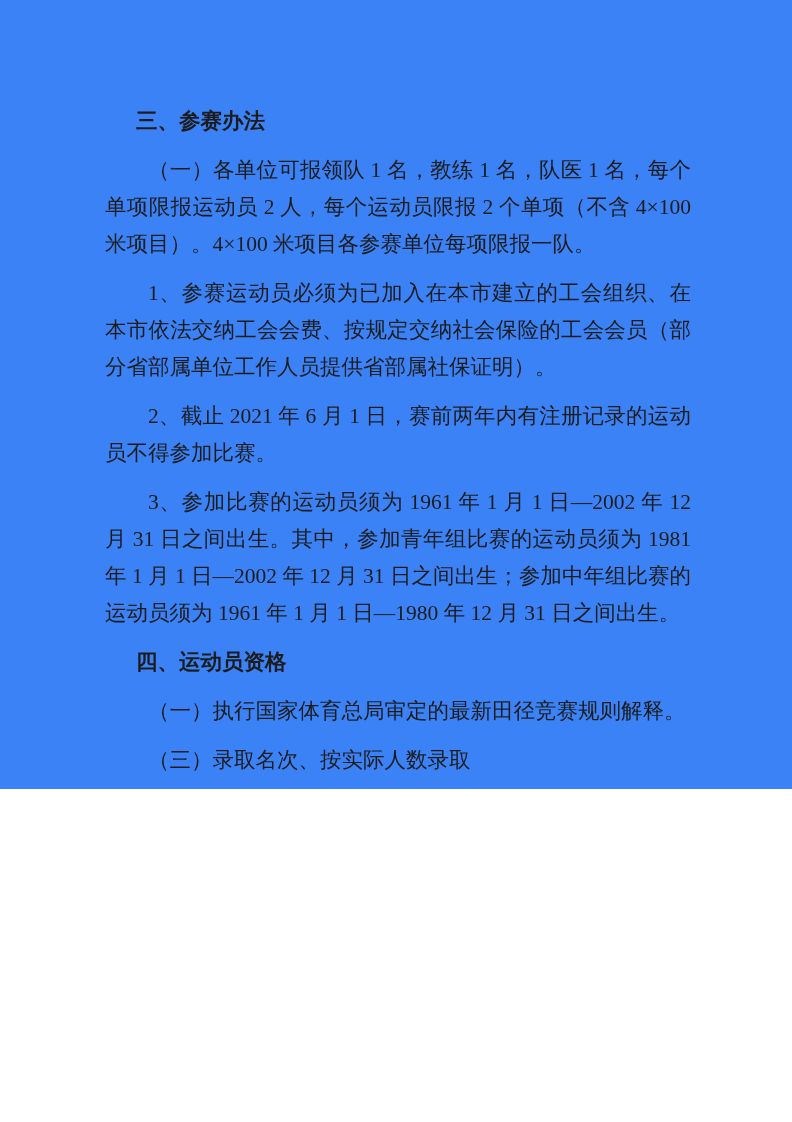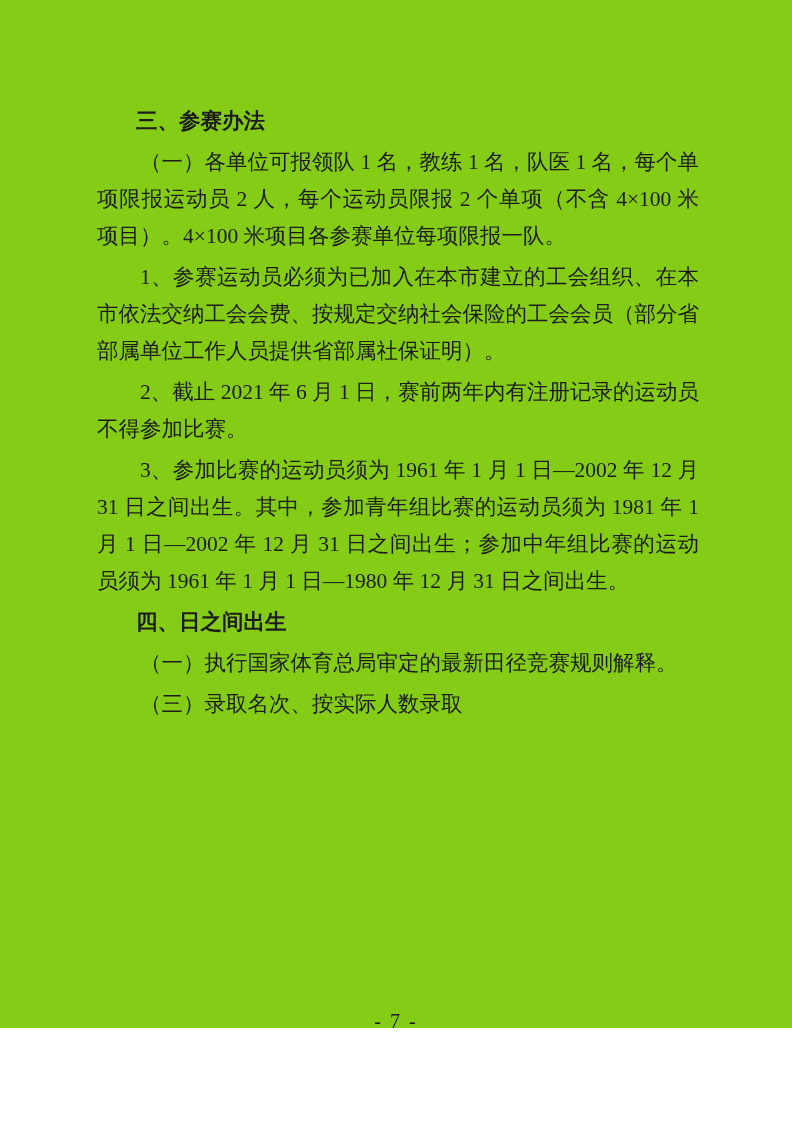--- a/index.html
+++ b/index.html
@@ -3,32 +3,32 @@
 <meta charset="utf-8">
 <style>
   html, body {
     margin: 0;
     padding: 0;
     background: #ffffff;
   }
   .page {
     position: relative;
     width: 792px;
-    height: 1028px;
-    background: #84cc16;
+    height: 789px;
+    background: #3b82f6;
     overflow: hidden;
   }
   .content {
     position: absolute;
     left: 93px;
     top: 103px;
     width: 610px;
   }
   .para {
-    margin: 4px;
+    margin: 12px;
     font-family: "Liberation Serif", "DejaVu Serif", serif;
     font-size: 21.5px;
     line-height: 37px;
     color: #1c1c1c;
     text-align: justify;
     text-justify: inter-ideograph;
     text-indent: 2em;
     word-break: break-all;
   }
   .heading {
@@ -56,18 +56,18 @@
 </head>
 <body>
 
 <div class="page">
   <div class="content">
     <p class="heading">三、参赛办法</p>
     <p class="para">（一）各单位可报领队 1 名，教练 1 名，队医 1 名，每个单项限报运动员 2 人，每个运动员限报 2 个单项（不含 4×100 米项目）。4×100 米项目各参赛单位每项限报一队。</p>
     <p class="para">1、参赛运动员必须为已加入在本市建立的工会组织、在本市依法交纳工会会费、按规定交纳社会保险的工会会员（部分省部属单位工作人员提供省部属社保证明）。</p>
     <p class="para">2、截止 2021 年 6 月 1 日，赛前两年内有注册记录的运动员不得参加比赛。</p>
     <p class="para">3、参加比赛的运动员须为 1961 年 1 月 1 日—2002 年 12 月 31 日之间出生。其中，参加青年组比赛的运动员须为 1981 年 1 月 1 日—2002 年 12 月 31 日之间出生；参加中年组比赛的运动员须为 1961 年 1 月 1 日—1980 年 12 月 31 日之间出生。</p>
-    <p class="heading">四、日之间出生</p>
+    <p class="heading">四、运动员资格</p>
     <p class="para">（一）执行国家体育总局审定的最新田径竞赛规则解释。</p>
     <p class="para">（三）录取名次、按实际人数录取</p>
   </div>
   <div class="footer">- 7 -</div>
 </div>
 
 </body></html>

